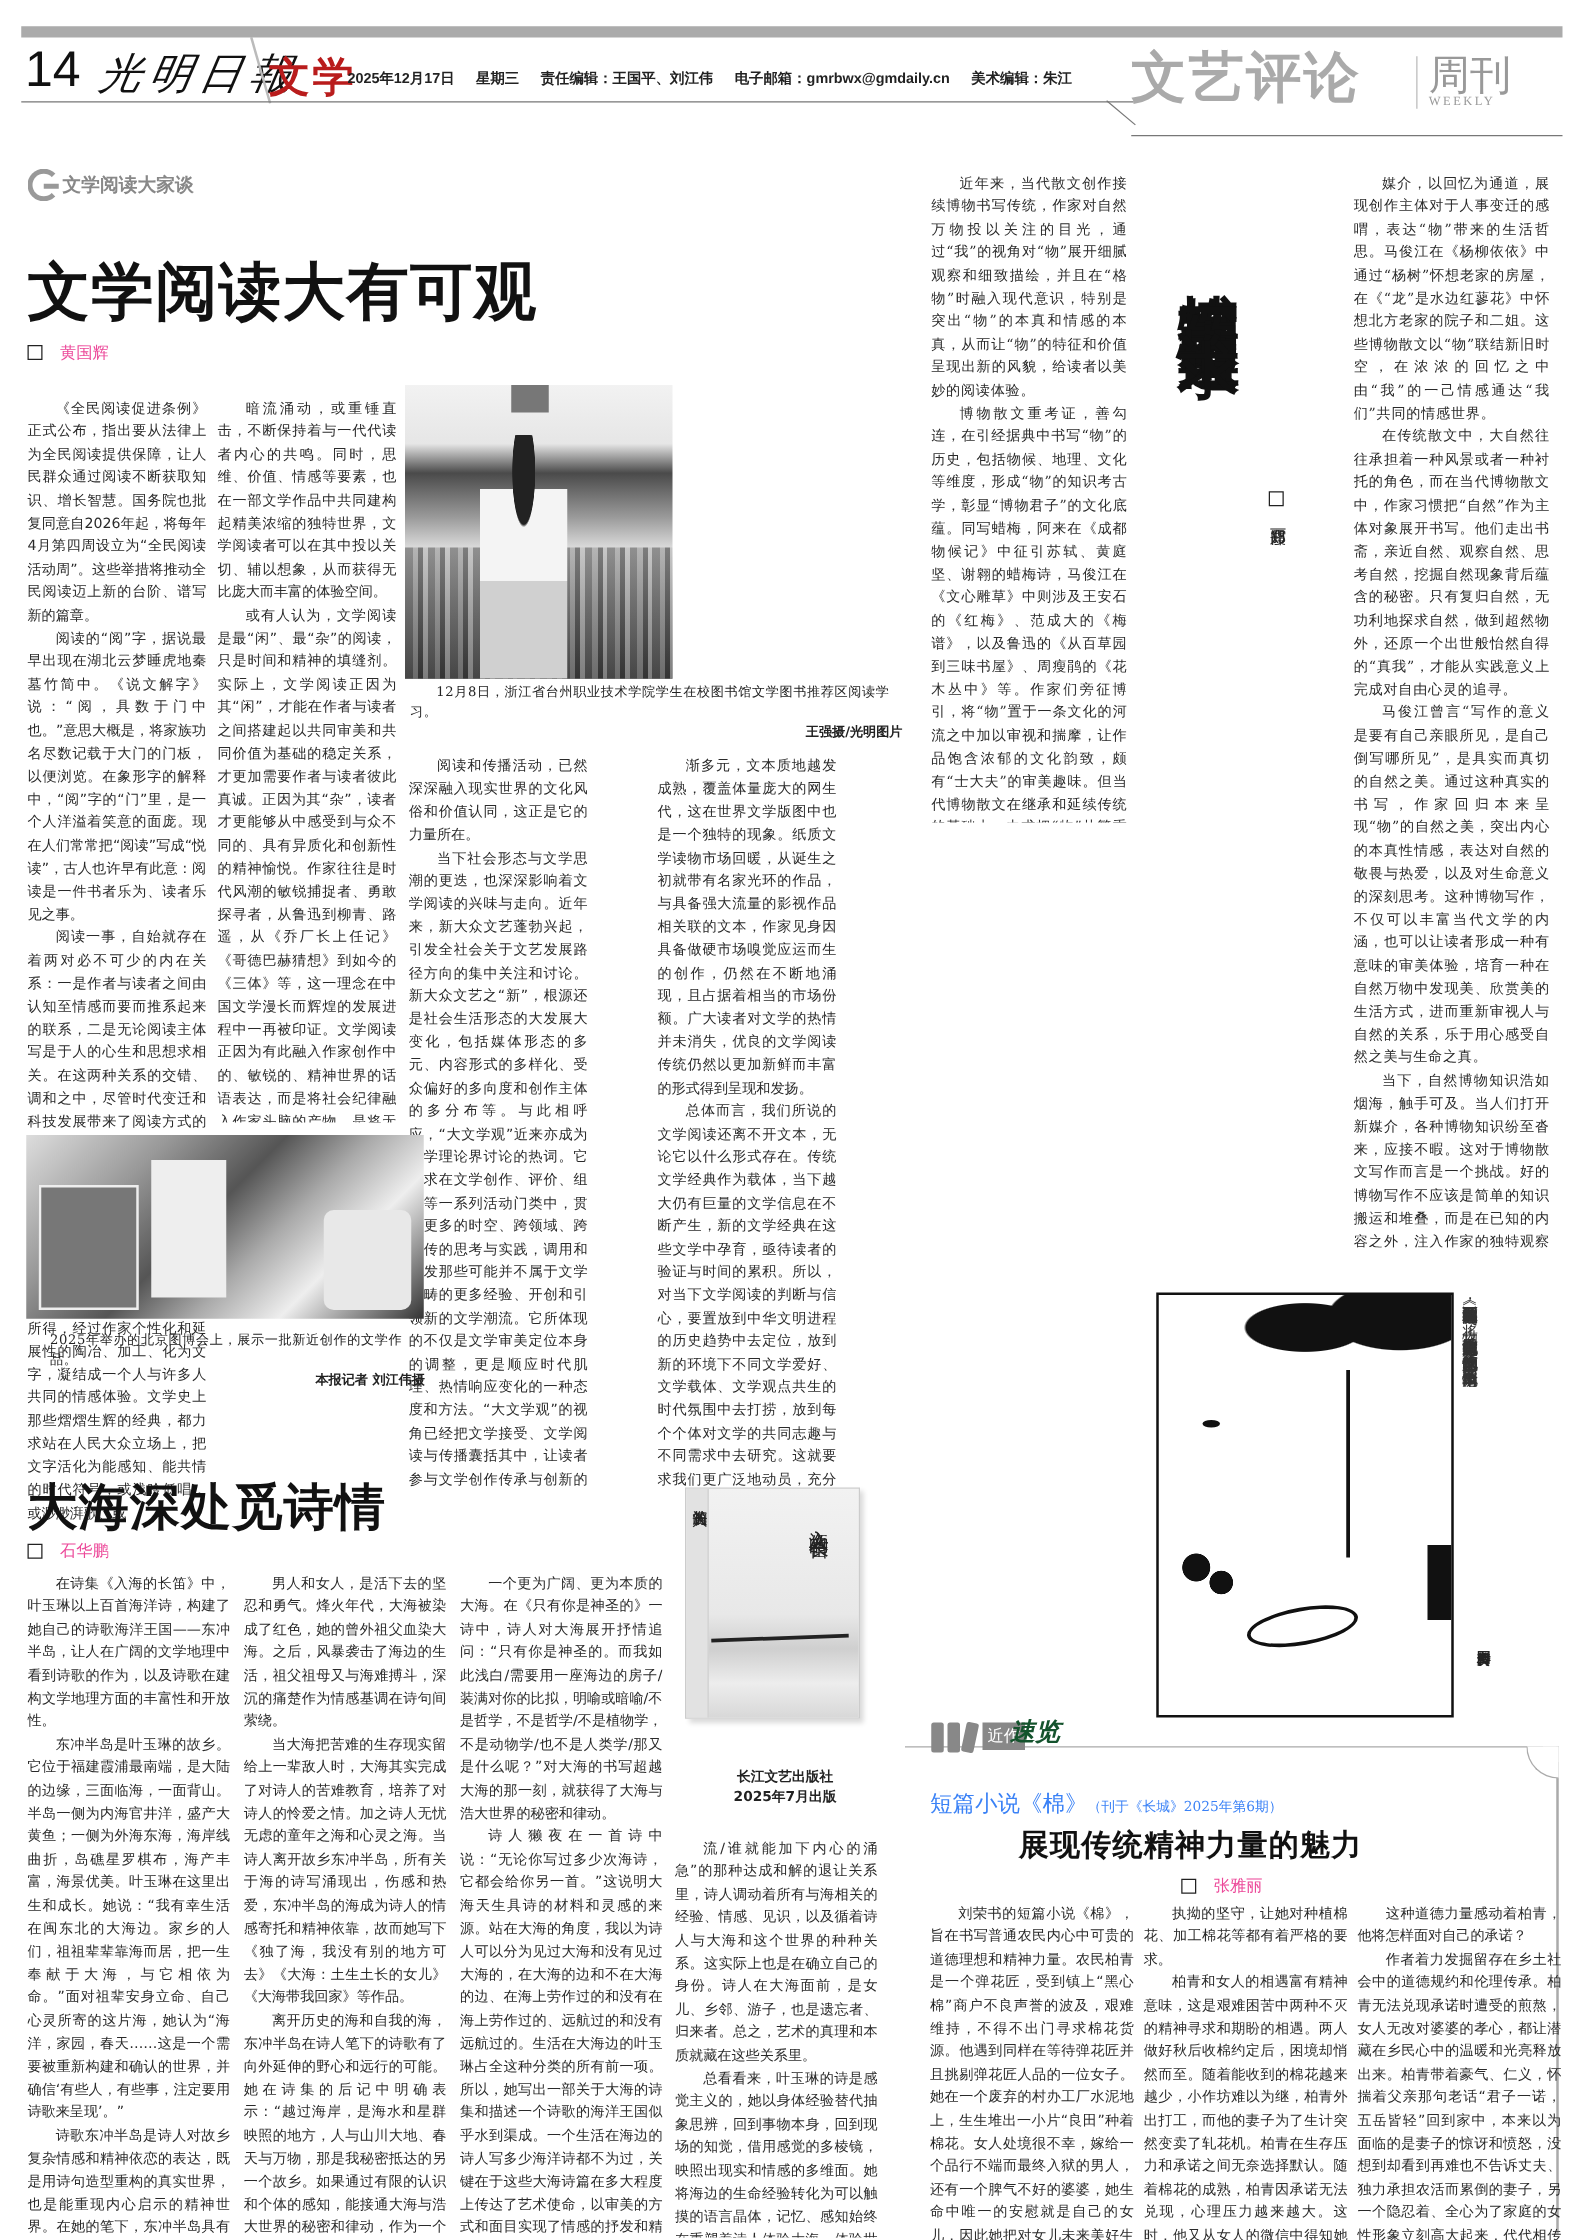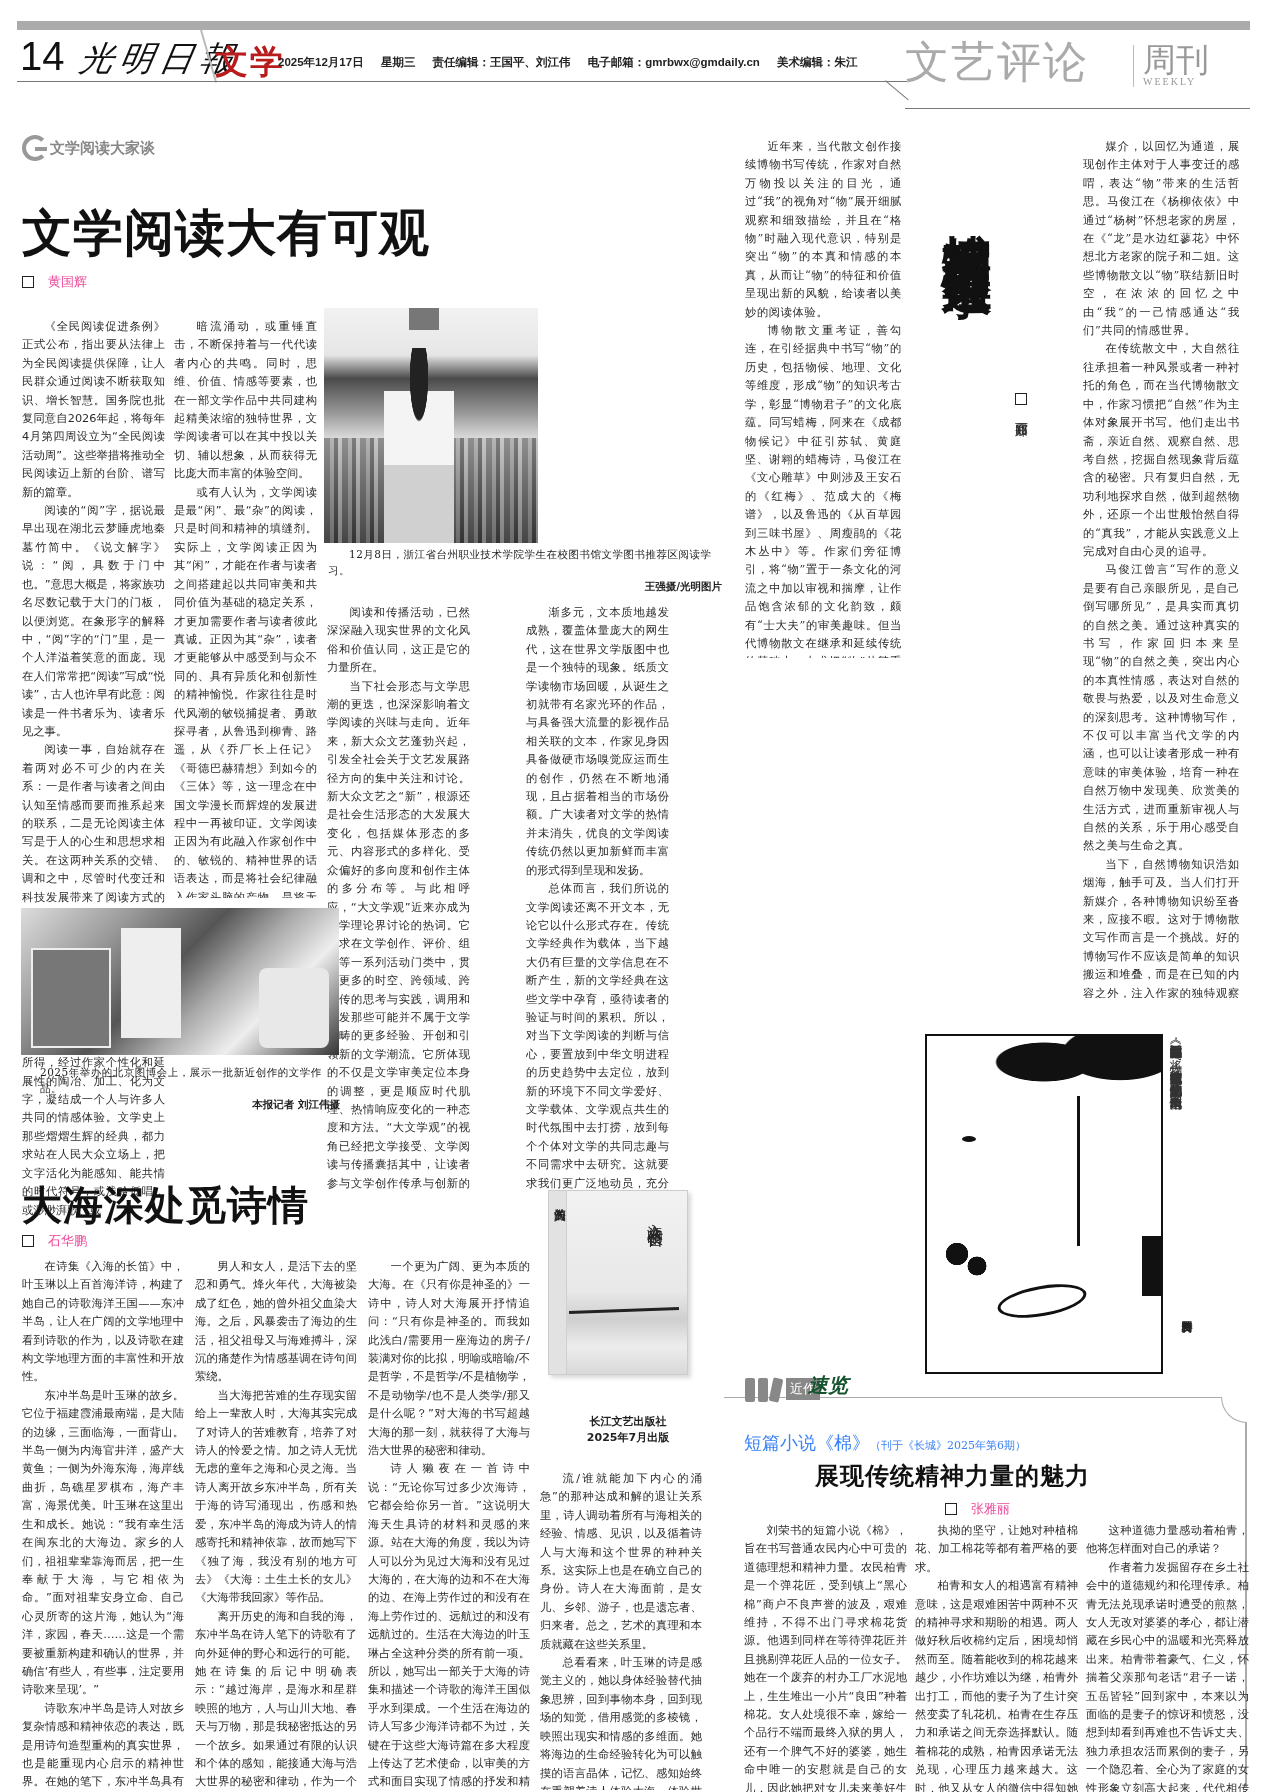--- a/index.html
+++ b/index.html
@@ -12,21 +12,21 @@
   .top-bar { left: 17px; top: 21px; width: 1233px; height: 9px; background: #ababab; }
   .page-num { left: 20px; top: 36px; font-family: "Liberation Sans", sans-serif; font-size: 40px; line-height: 40px; color: #111; }
   .paper-name { left: 80px; top: 36px; font-family: "DejaVu Serif", serif; font-style: italic; font-size: 34px; letter-spacing: 6px; color: #111; transform: skewX(-10deg); }
   .slash-1 { left: 200px; top: 30px; width: 2px; height: 55px; background: #bbb; transform: rotate(-16deg); transform-origin: top left; }
   .section-name { left: 215px; top: 40px; font-family: Liberation Sans, sans-serif; font-weight: bold; font-size: 33px; color: #b91c1c; letter-spacing: 2px; }
   .meta-line { left: 278px; top: 55px; font-family: "Liberation Sans", sans-serif; font-size: 11.5px; font-weight: bold; color: #222; white-space: nowrap; }
   .meta-line span { margin-right: 14px; }
   .rule-left { left: 17px; top: 81px; width: 890px; height: 1px; background: #777; }
   .slash-2 { left: 885px; top: 81px; width: 1px; height: 30px; background: #777; transform: rotate(-50deg); transform-origin: top left; }
   .rule-right { left: 905px; top: 108px; width: 345px; height: 1px; background: #777; }
-  .weekly-title { left: 905px; top: 33px; font-family: "DejaVu Serif", serif; font-size: 44px; color: #aaa; letter-spacing: 2px; }
+  .weekly-title { left: 905px; top: 33px; font-family: "DejaVu Serif", serif; font-size: 44px; color: #aaa; letter-spacing: 2px; font-weight: bold; }
   .weekly-sep { left: 1133px; top: 45px; width: 1px; height: 42px; background: #bbb; }
   .weekly-zh { left: 1143px; top: 38px; font-family: "DejaVu Sans", sans-serif; font-size: 33px; color: #999; }
   .weekly-en { left: 1143px; top: 76px; font-family: "Liberation Serif", serif; font-size: 10px; color: #999; letter-spacing: 2px; }
 
   
   .col-label { left: 22px; top: 135px; display: flex; align-items: center; justify-content: flex-end; }
   .col-label .g-icon { width: 26px; height: 26px; border: 4px solid #999; border-radius: 50%; border-right-color: transparent; position: relative; margin-right: 2px; }
   .col-label .g-icon::after { content: ""; position: absolute; left: 9px; top: 8px; width: 12px; height: 4px; background: #999; }
   .col-label .txt { font-family: "DejaVu Sans", sans-serif; font-size: 15px; font-weight: bold; color: #888; }
 

